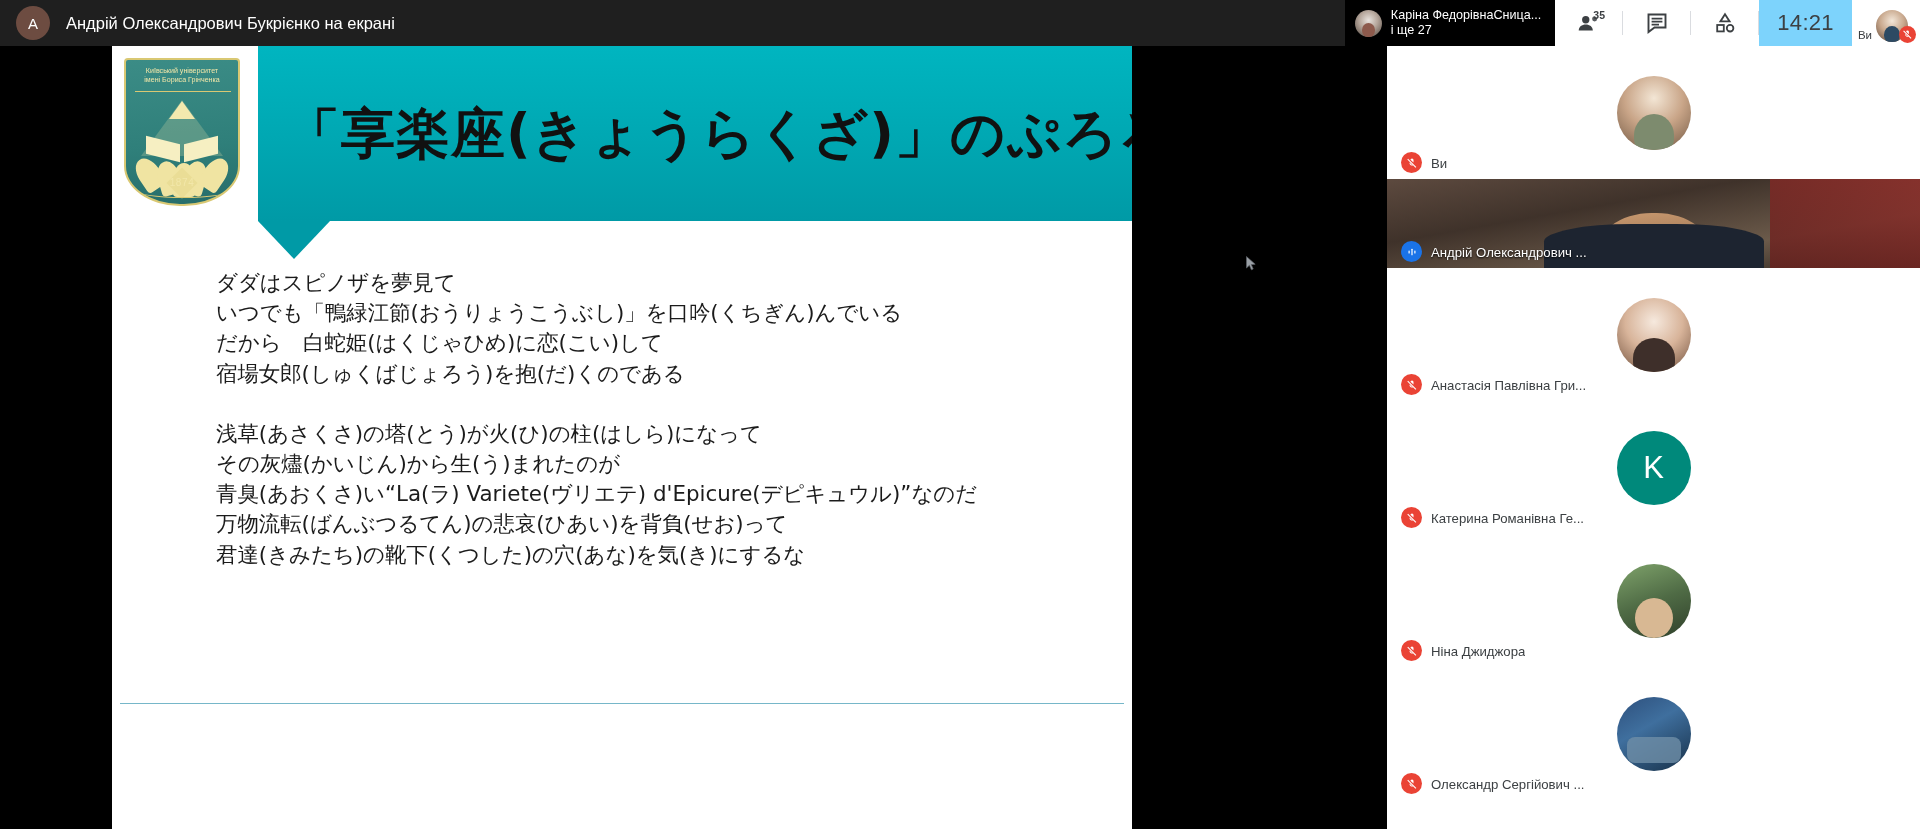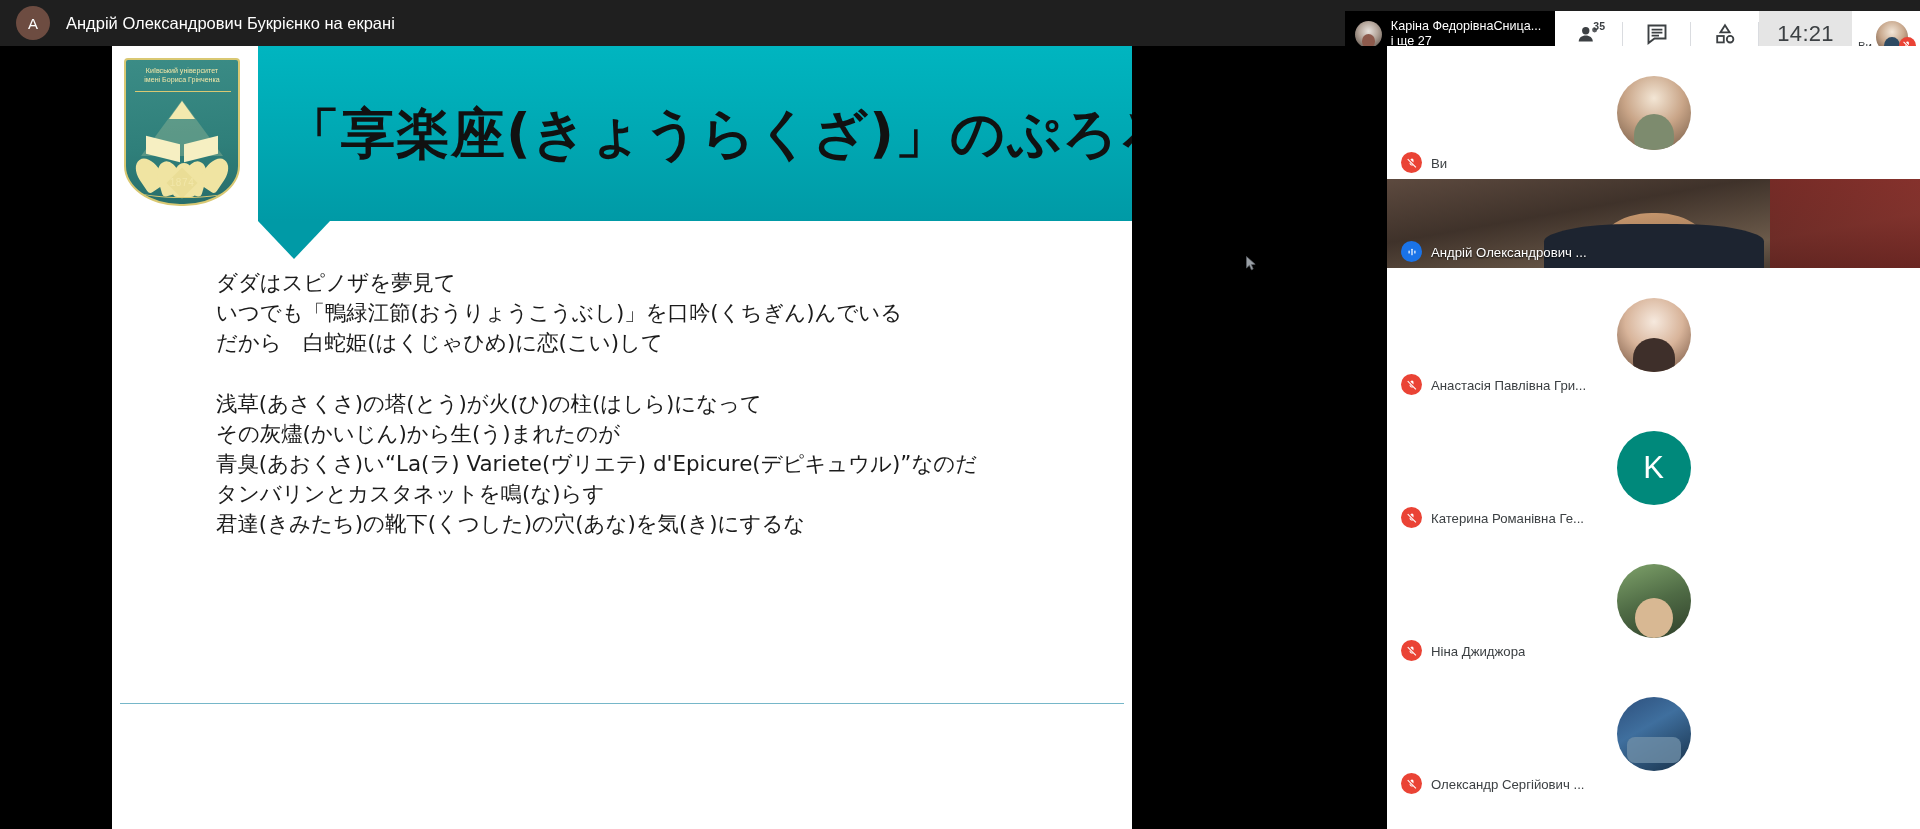--- a/index.html
+++ b/index.html
@@ -22,21 +22,21 @@
     width: 34px; height: 34px; border-radius: 50%;
     background: #6d4c41; color: #fff;
     display: flex; align-items: center; justify-content: center;
     font-size: 15px; letter-spacing: .2px;
   }
   .presenter-name {
     color: #fff; font-size: 16.5px; margin-left: 16px; white-space: nowrap;
   }
 
   .topbar-right {
-    position: absolute; right: 0; top: 11px; height: 46px;
+    position: absolute; right: 0; top: 0; height: 46px;
     display: flex; align-items: flex-start;
   }
   
   .speaker-pill {
     display: flex; align-items: center; gap: 9px;
     background: #000; height: 46px; padding: 0 14px 0 10px;
     min-width: 210px;
   }
   .speaker-pill .thumb {
     width: 27px; height: 27px; border-radius: 50%;
@@ -59,21 +59,21 @@
   }
   .icon-btn .divider {
     position: absolute; right: 0; top: 11px; width: 1px; height: 24px; background: #dadce0;
   }
   .badge-count {
     position: absolute; font-size: 10.5px; color: #3c4043;
     left: 38px; top: 9px; font-weight: 700;
   }
   .clock {
     display: flex; align-items: center; justify-content: center;
-    background: #e5e5e5; color: #3c4043; font-size: 22px;
+    background: #7dd3fc; color: #3c4043; font-size: 22px;
     padding: 0 18px; height: 46px; letter-spacing: .3px;
   }
   .self-tile {
     position: relative; background: #fff; height: 46px;
     display: flex; align-items: flex-end; padding: 0 12px 2px 6px; gap: 4px;
   }
   .self-label { font-size: 11.5px; color: #3c4043; padding-bottom: 3px; }
   .self-avatar {
     width: 32px; height: 32px; border-radius: 50%;
     background: radial-gradient(circle at 50% 34%, #f2e6d8 0%, #c9a98e 45%, #5d4333 100%);
@@ -336,25 +336,26 @@
         <div class="logo-year">1874</div>
         <div class="logo-arc"></div>
       </div>
 
       <div class="slide-title">「享楽座(きょうらくざ)」のぷろろぐ</div>
 
       <div class="slide-body">
         <div>ダダはスピノザを夢見て</div>
         <div>いつでも「鴨緑江節(おうりょうこうぶし)」を口吟(くちぎん)んでいる</div>
         <div>だから　白蛇姫(はくじゃひめ)に恋(こい)して</div>
+        <div>宿場女郎(しゅくばじょろう)を抱(だ)くのである</div>
         <div class="para-gap"></div>
         <div>浅草(あさくさ)の塔(とう)が火(ひ)の柱(はしら)になって</div>
         <div>その灰燼(かいじん)から生(う)まれたのが</div>
         <div>青臭(あおくさ)い“La(ラ) Variete(ヴリエテ) d'Epicure(デピキュウル)”なのだ</div>
-        <div>タンバリンとカスタネットを鳴(な)らす</div>
+        <div>万物流転(ばんぶつるてん)の悲哀(ひあい)を背負(せお)って</div>
         <div>君達(きみたち)の靴下(くつした)の穴(あな)を気(き)にするな</div>
       </div>
 
       <div class="slide-rule"></div>
     </div>
 
     <div class="cursor">
       <svg width="10" height="15" viewBox="0 0 10 15">
         <path d="M0.5 0.5 0.5 12 3.4 9.3 5.4 13.8 7.2 13 5.3 8.6 9.2 8.3z" fill="#9aa0a6" stroke="#5f6368" stroke-width=".7"></path>
       </svg>

